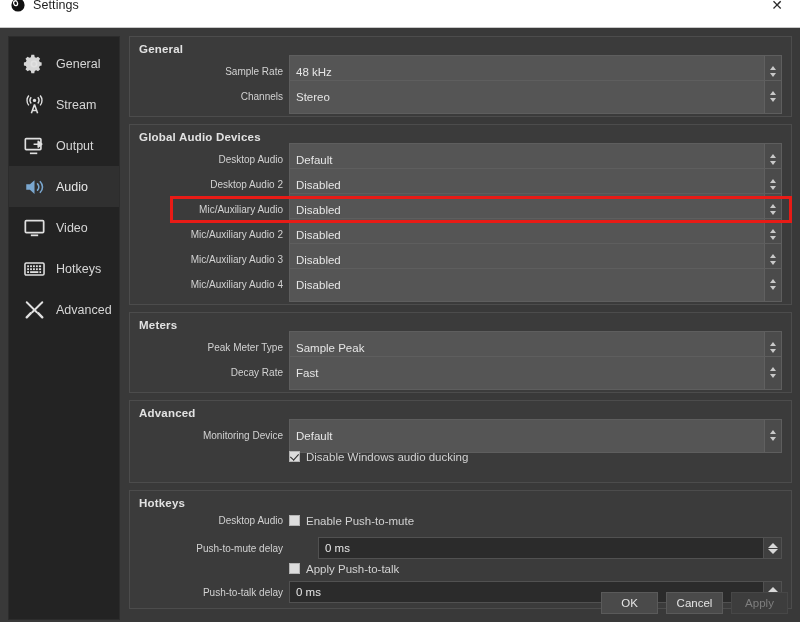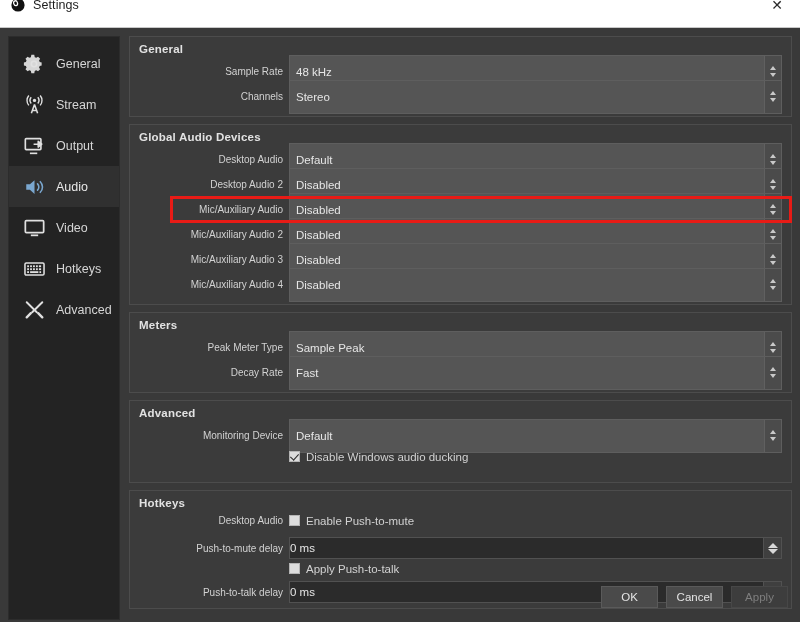--- a/index.html
+++ b/index.html
@@ -174,20 +174,21 @@
     height: 22px;
     display: flex;
     align-items: stretch;
     background: #2b2b2b;
     border: 1px solid #515151;
   }
   .spin-value {
     flex: 1 1 auto;
     display: flex;
     align-items: center;
+    padding-left: 6px;
     font-size: 11.5px;
     color: #e6e6e6;
   }
   .spin-arrows {
     width: 18px;
     flex: 0 0 18px;
     background: #3f3f3f;
     border-left: 1px solid #515151;
     display: flex;
     flex-direction: column;
@@ -238,21 +239,21 @@
     position: absolute;
     border: 3px solid #e81b16;
     pointer-events: none;
     z-index: 40;
   }
 
   
   .footer {
     position: absolute;
     right: 12px;
-    bottom: 14px;
+    bottom: 8px;
     display: flex;
     gap: 8px;
     z-index: 20;
   }
   .btn {
     width: 57px;
     height: 22px;
     background: #4a4a4a;
     border: 1px solid #5a5a5a;
     color: #e4e4e4;
@@ -525,21 +526,21 @@
 
       <div class="group">
         <div class="group-title">Hotkeys</div>
 
         <div class="check-row">
           <span class="row-label">Desktop Audio</span>
           <span class="checkbox"></span>
           <span class="check-label">Enable Push-to-mute</span>
         </div>
 
-        <div class="row" style="height:22px;">
+        <div class="row" style="height:22px;gap:29px;">
           <div class="row-label">Push-to-mute delay</div>
           <div class="spin">
             <span class="spin-value">0 ms</span>
             <span class="spin-arrows">
               <span class="chev-lg up"></span>
                 <span class="chev-lg down"></span>
             </span>
           </div>
         </div>
 

